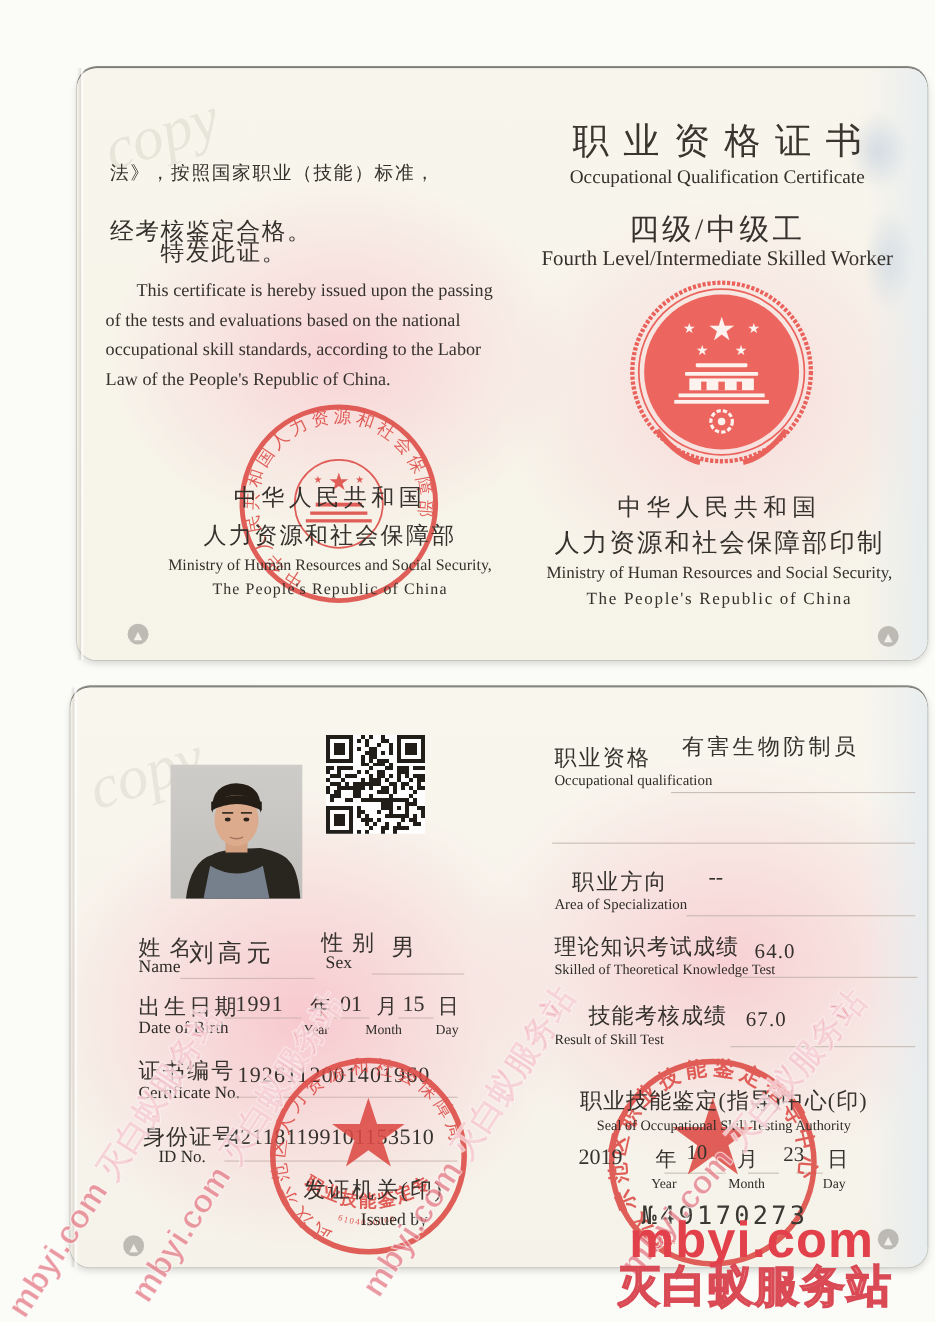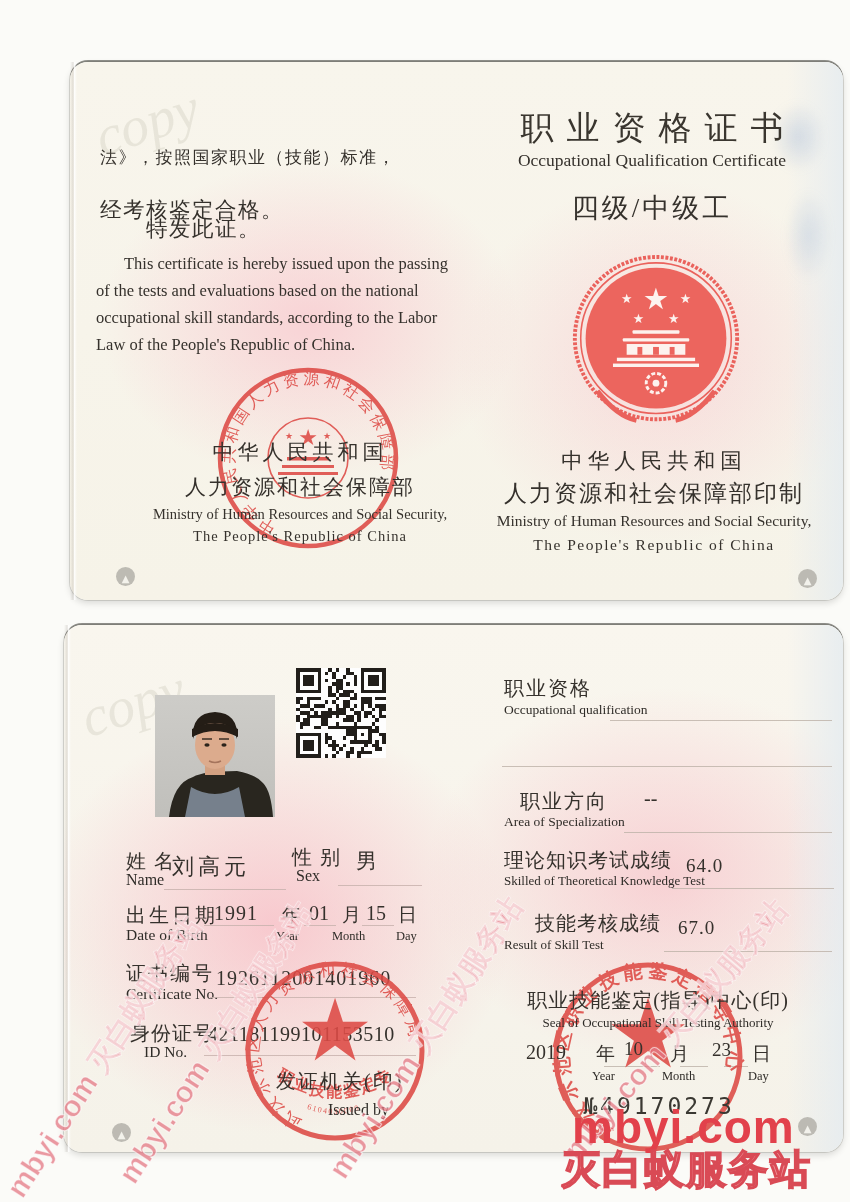--- a/index.html
+++ b/index.html
@@ -82,20 +82,21 @@
   <div class="abs ctr" style="left:30px;top:376px;width:400px;font-size:21px;letter-spacing:4px;z-index:5;">中华人民共和国</div>
   <div class="abs ctr" style="left:30px;top:411px;width:400px;font-size:21px;letter-spacing:2px;z-index:5;">人力资源和社会保障部</div>
   <div class="abs ctr" style="left:15px;top:444px;width:430px;font-size:14.5px;z-index:5;">Ministry of Human Resources and Social Security,</div>
   <div class="abs ctr" style="left:15px;top:466px;width:430px;font-size:14.5px;letter-spacing:1px;z-index:5;">The People's Republic of China</div>
 
   <div class="fold"></div>
 
   <div class="abs ctr" style="left:396px;top:44px;width:372px;font-size:33px;letter-spacing:13px;text-indent:13px;color:#3a362f;">职业资格证书</div>
   <div class="abs ctr" style="left:396px;top:88px;width:372px;font-size:17.5px;">Occupational Qualification Certificate</div>
   <div class="abs ctr" style="left:396px;top:128px;width:372px;font-size:27px;letter-spacing:3px;">四级/中级工</div>
+  <div class="abs ctr" style="left:396px;top:163px;width:372px;font-size:19px;">Fourth Level/Intermediate Skilled Worker</div>
 
   <div class="abs" style="left:498px;top:192px;width:176px;height:182px;">
     <svg width="176" height="182" viewBox="0 0 180 186">
       <g stroke="#ea625c" fill="none">
         <circle cx="90" cy="86" r="83" stroke-width="4" stroke-dasharray="3,1.6"></circle>
         <circle cx="90" cy="86" r="77" stroke-width="1.6"></circle>
       </g>
       <circle cx="90" cy="86" r="72" fill="#ec655e"></circle>
       <text x="90" y="56" text-anchor="middle" font-size="30" fill="#fdf2ee" font-family="DejaVu Sans">★</text>
       <text x="60" y="50" text-anchor="middle" font-size="13" fill="#fdf2ee" font-family="DejaVu Sans">★</text>
@@ -431,20 +432,21 @@
       </text>
     </svg>
   </div>
 
   <div class="mark" style="left:48px;top:498px;"><span>▲</span></div>
 
   <div class="fold"></div>
 
   <div class="abs cn" style="left:440px;top:50px;font-size:20px;letter-spacing:2px;">职业资格</div>
   <div class="abs enl" style="left:440px;top:77px;font-size:13.5px;">Occupational qualification</div>
+  <div class="abs" style="left:556px;top:40px;font-size:20px;letter-spacing:3px;">有害生物防制员</div>
   <div class="ul" style="left:546px;top:95px;width:222px;"></div>
   <div class="ul" style="left:438px;top:141px;width:330px;"></div>
 
   <div class="abs cn" style="left:440px;top:163px;font-size:20px;letter-spacing:2px;margin-left:16px;">职业方向</div>
   <div class="abs enl" style="left:440px;top:189px;font-size:13.5px;">Area of Specialization</div>
   <div class="abs" style="left:580px;top:162px;font-size:20px;">--</div>
   <div class="ul" style="left:560px;top:207px;width:208px;"></div>
 
   <div class="abs cn" style="left:440px;top:222px;font-size:20px;letter-spacing:1px;">理论知识考试成绩</div>
   <div class="abs enl" style="left:440px;top:248px;font-size:13px;">Skilled of Theoretical Knowledge Test</div>

